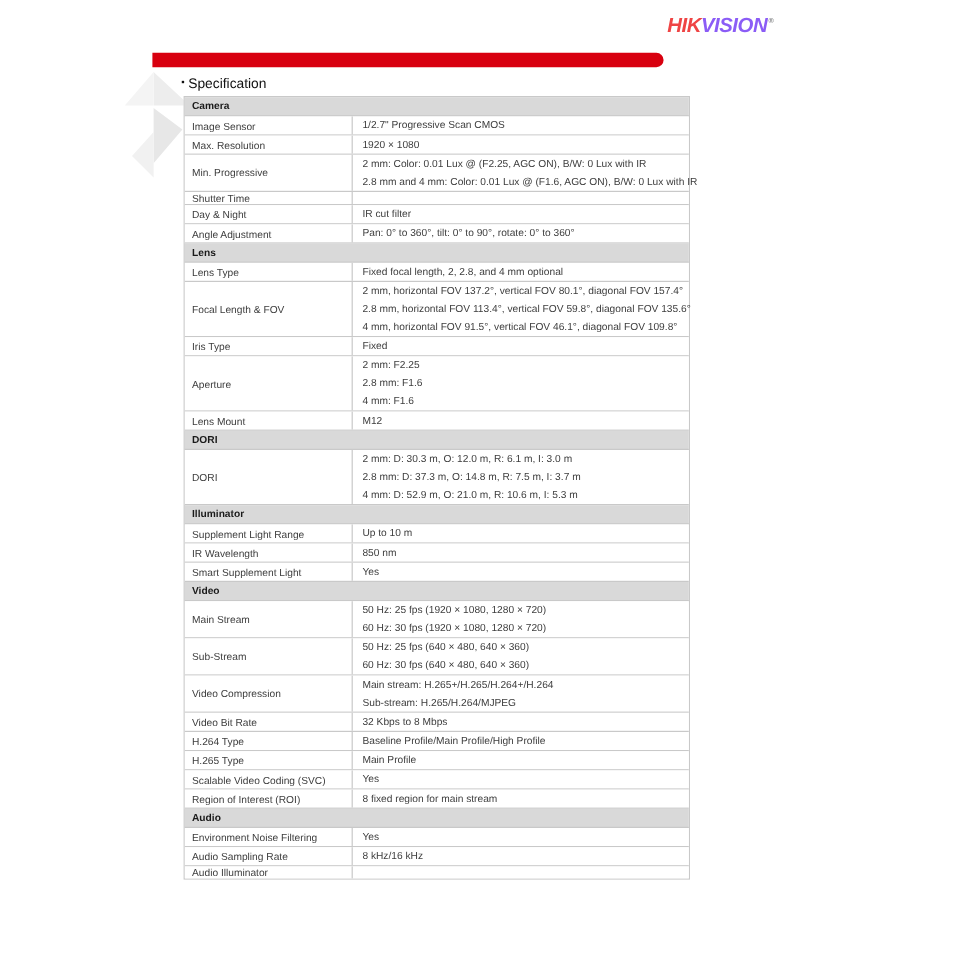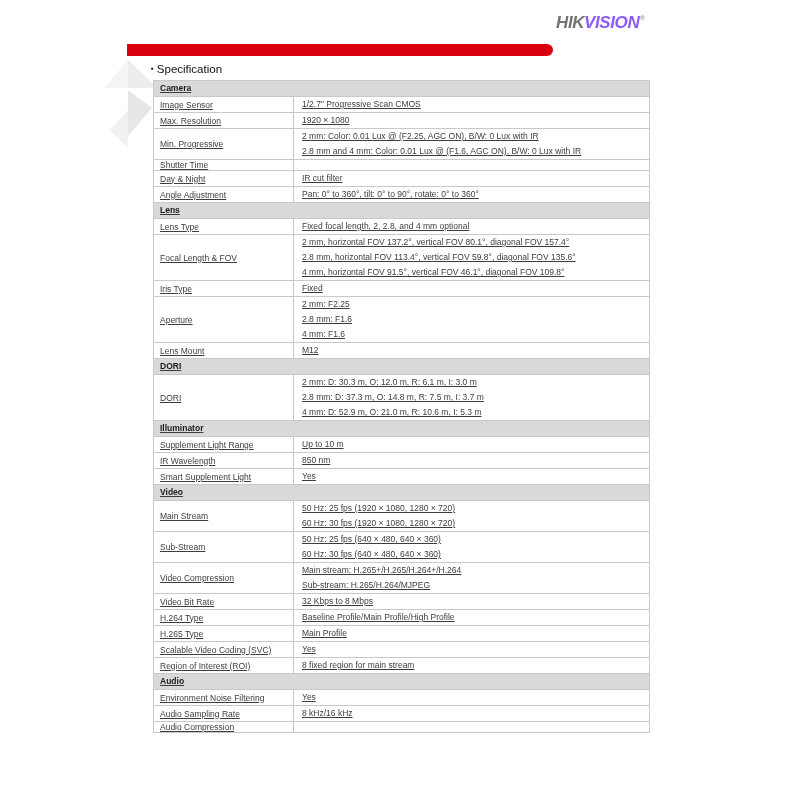--- a/index.html
+++ b/index.html
@@ -2,39 +2,39 @@
 <html><head>
 <meta charset="utf-8">
 <style>
   html,body{margin:0;padding:0;background:#ffffff;}
   body{width:800px;height:800px;font-family:"Liberation Sans",sans-serif;}
   .page{position:relative;width:800px;height:800px;background:#fff;overflow:hidden;}
 
   
   .logo{position:absolute;left:556px;top:8px;font-style:italic;font-weight:bold;
         font-size:17px;letter-spacing:-0.4px;white-space:nowrap;line-height:20px;}
-  .logo .hik{color:#737373;}
+  .logo .hik{color:#ef4444;}
   .logo .vision{color:#8b5cf6;}
   .logo .reg{color:#8a8c8e;font-size:6px;font-style:normal;vertical-align:8px;margin-left:1px;}
 
   
   .redbar{position:absolute;left:127px;top:44px;width:426px;height:12px;
           background:#d8000f;border-radius:0 6px 6px 0;}
 
   
   .watermark{position:absolute;left:100px;top:58px;}
 
   
   .heading{position:absolute;left:151px;top:61px;font-weight:normal;font-size:11.5px;
            color:#111;line-height:16px;}
   .heading .bullet{font-size:8px;vertical-align:2px;margin-right:3px;}
 
   
-  .spec-table{position:absolute;left:153px;top:80px;width:497px;box-sizing:border-box;
-              border:1px solid #c9c9c9;font-size:8.5px;color:#3d3d3d;background:#fff;text-decoration:underline;}
+  .spec-table{position:absolute;left:153px;top:80px;width:422px;box-sizing:border-box;
+              border:1px solid #c9c9c9;font-size:8.5px;color:#3d3d3d;background:#fff;}
   .sec{background:#d9d9d9;font-weight:bold;color:#1a1a1a;height:15px;line-height:15px;
        padding-left:6px;border-bottom:1px solid #c9c9c9;}
   .row{display:flex;border-bottom:1px solid #c9c9c9;background:#fff;}
   .spec-table > :last-child{border-bottom:none;}
   .cl{flex:0 0 140px;width:140px;box-sizing:border-box;border-right:1px solid #c9c9c9;
       display:flex;align-items:center;padding-left:6px;}
   .cv{flex:1;display:flex;flex-direction:column;justify-content:center;padding-left:8px;}
   .vl{height:15px;line-height:15px;white-space:nowrap;}
 </style>
 </head>
@@ -217,17 +217,17 @@
           <div class="vl">Yes</div>
         </div>
       </div>
       <div class="row">
         <div class="cl">Audio Sampling Rate</div>
         <div class="cv">
           <div class="vl">8 kHz/16 kHz</div>
         </div>
       </div>
       <div class="row">
-        <div class="cl">Audio Compression</div>
+        <div class="cl">Audio Illuminator</div>
       </div>
     </div>
 
 </div>
 
 </body></html>

